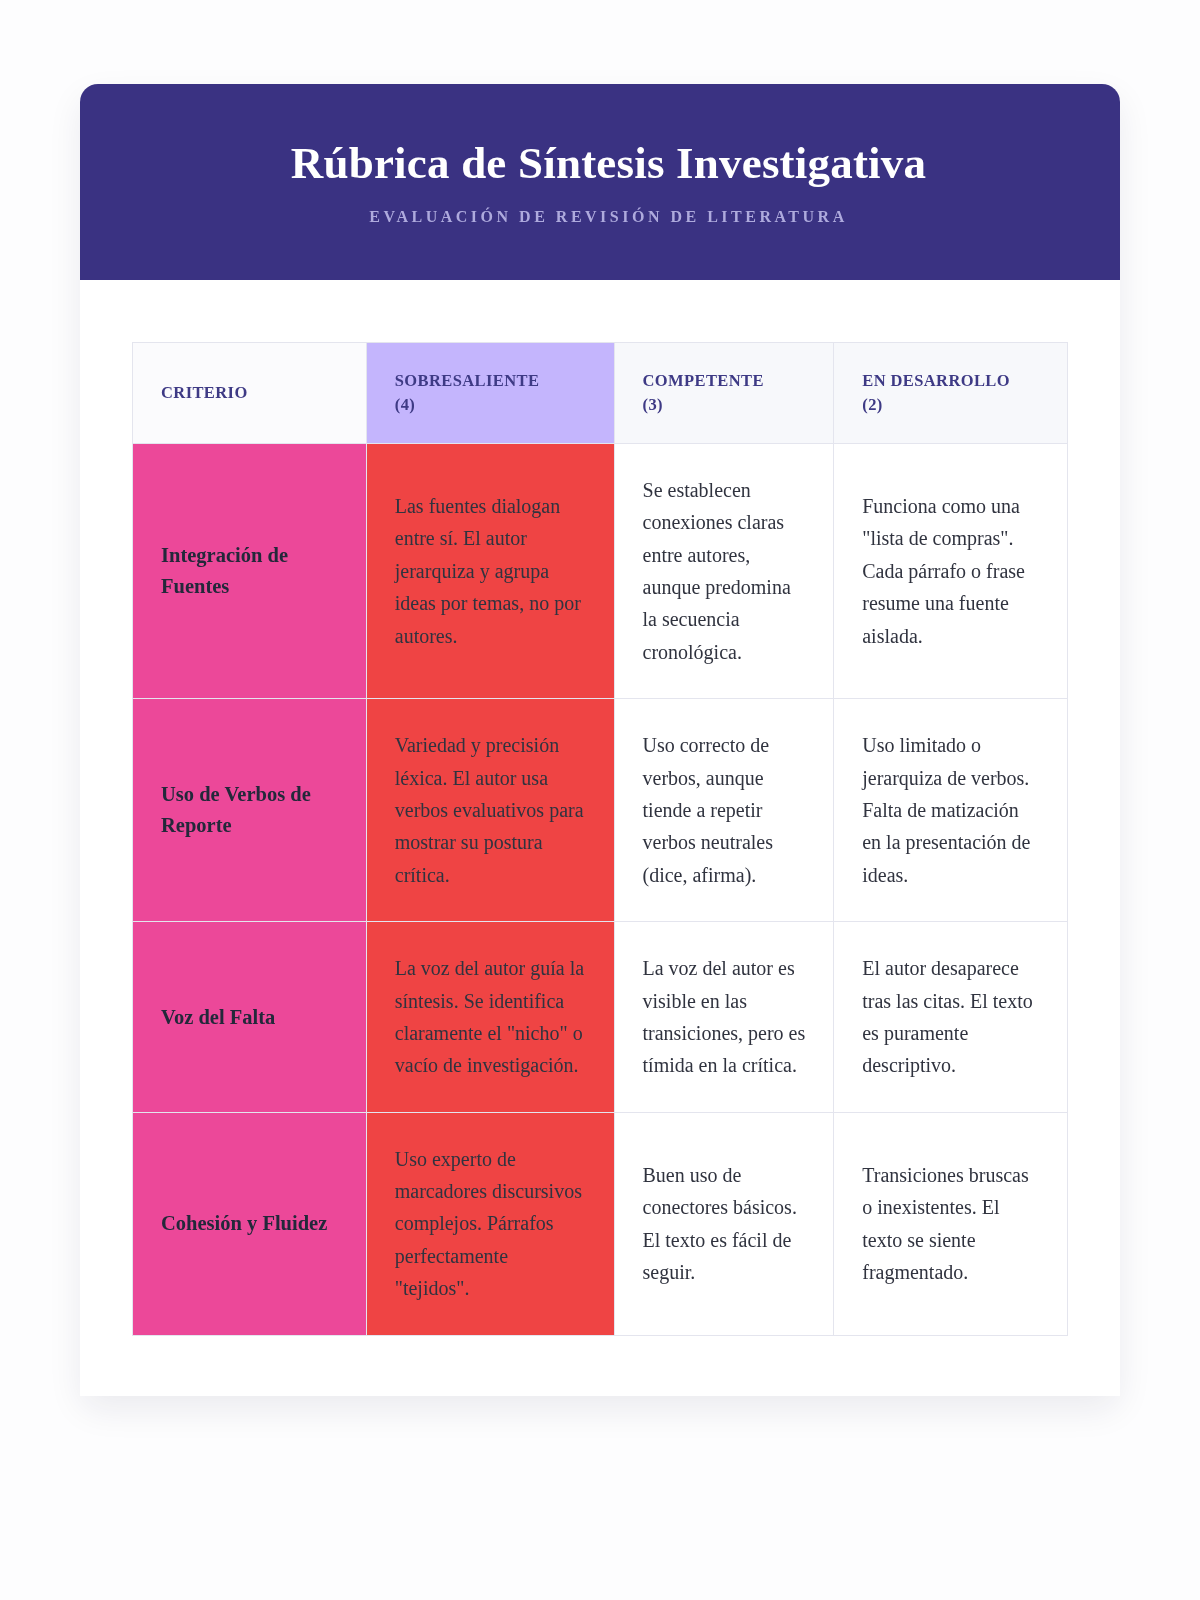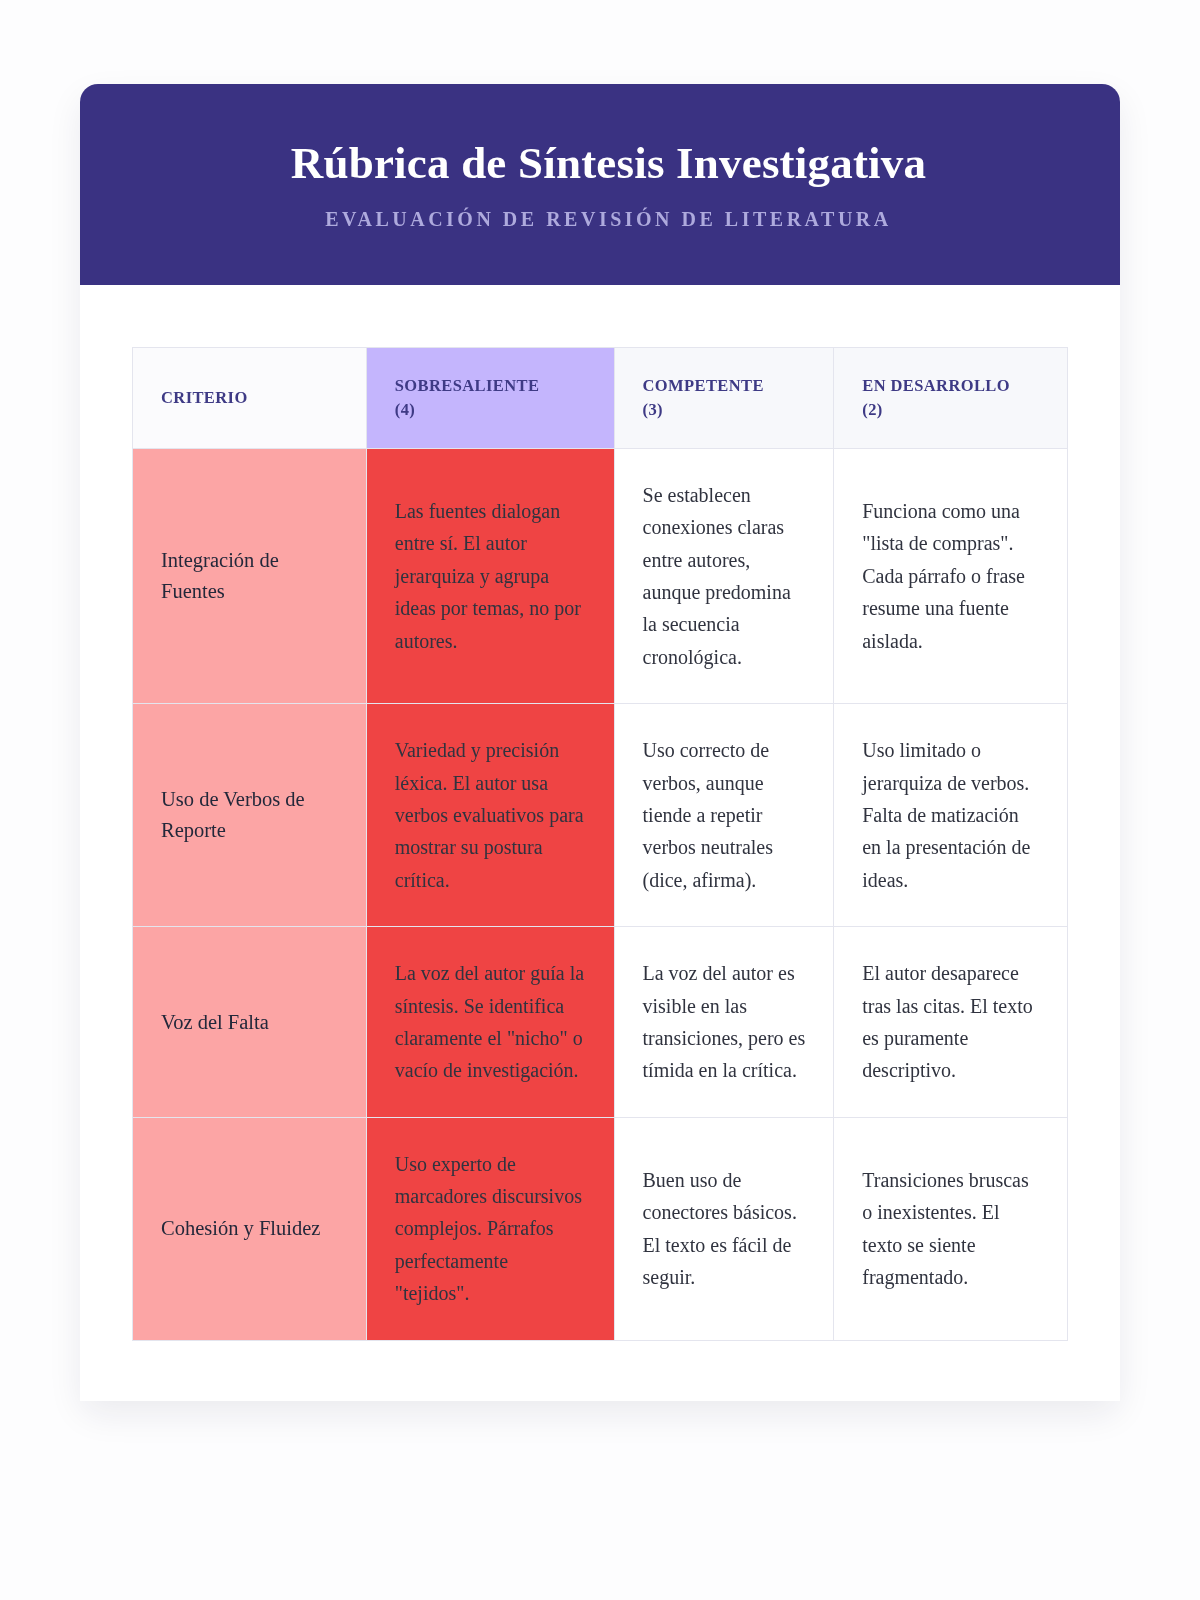--- a/index.html
+++ b/index.html
@@ -32,21 +32,21 @@
     margin: 0;
     color: #ffffff;
     font-size: 45px;
     font-weight: 700;
     letter-spacing: 0.2px;
     line-height: 1.2;
   }
   .card-header .subtitle {
     margin-top: 18px;
     color: #aeaadd;
-    font-size: 20px;
+    font-size: 16px;
     font-weight: 700;
     letter-spacing: 3.5px;
   }
   .table-wrap {
     padding: 50px 52px 60px 52px;
     background: #ffffff;
     margin-top: 12px;
   }
   table.rubric {
     width: 100%;
@@ -70,23 +70,23 @@
   }
   thead th.col-criterio { background: #fbfbfd; }
   thead th.col-sobre    { background: #c4b5fd; }
   thead th.col-comp     { background: #f7f8fb; }
   thead th.col-des      { background: #f7f8fb; }
   .th-label  { display: block; line-height: 1.45; }
   .th-points { display: block; line-height: 1.45; }
   tbody th.criterion {
     padding: 30px 28px;
     font-size: 20.5px;
-    font-weight: 400;
+    font-weight: 700;
     color: #23283a;
-    background: #fca5a5;
+    background: #ec4899;
     line-height: 1.5;
   }
   tbody td {
     padding: 30px 28px;
     font-size: 20px;
     line-height: 1.62;
     color: #30333f;
     background: #ffffff;
   }
   tbody td.col-sobre { background: #ef4444; }

